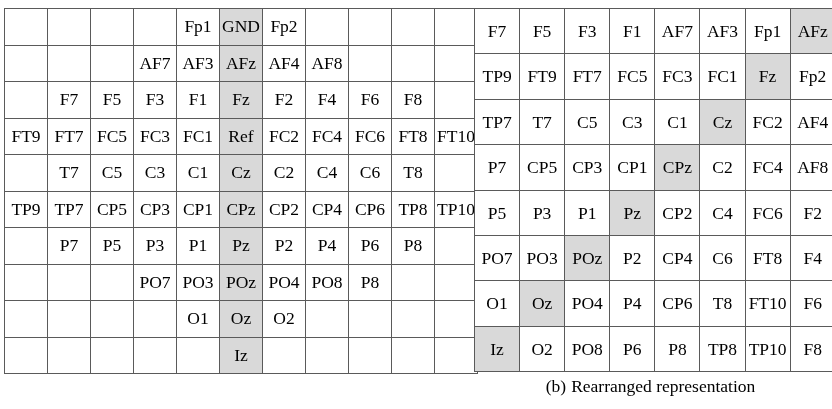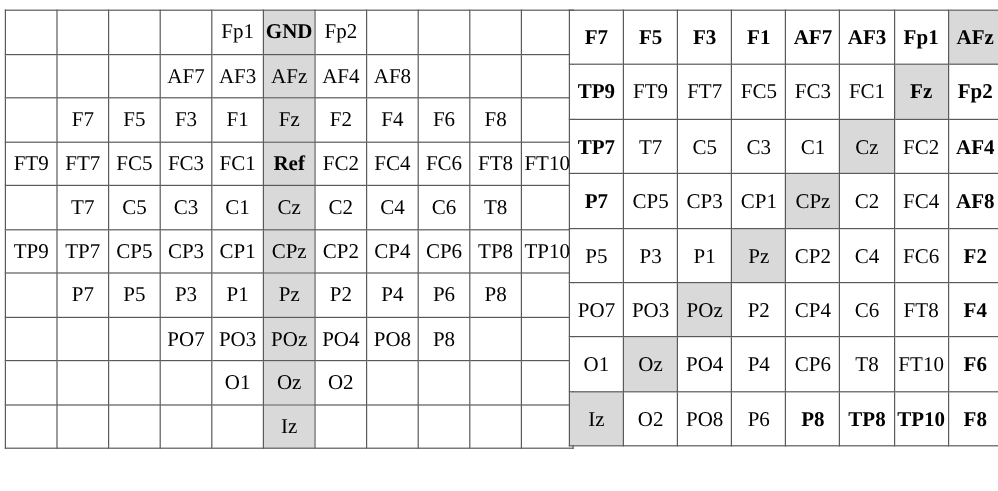--- a/index.html
+++ b/index.html
@@ -73,21 +73,21 @@
     width: 44.1px;
     height: 44.4px;
     font-size: 17.5px;
     line-height: 44.4px;
   }
 
   td.shaded {
     background: #d9d9d9 !important;
   }
   td.bold {
-    font-weight: bold;
+    font-weight: normal;
   }
   td.empty {
     color: transparent;
   }
 
   
   .caption {
     position: absolute;
     top: 371px;
     font-size: 17.5px;
@@ -330,14 +330,17 @@
             <td class="bold">P8</td>
             <td class="bold">TP8</td>
             <td class="bold">TP10</td>
             <td class="bold">F8</td>
           </tr>
         </tbody>
     </table>
   </div>
 
 
+  <div class="caption" id="caption-b">
+    <span class="cap-tag">(b)</span><span>Rearranged representation</span>
+  </div>
 
 </div>
 
 </body></html>

